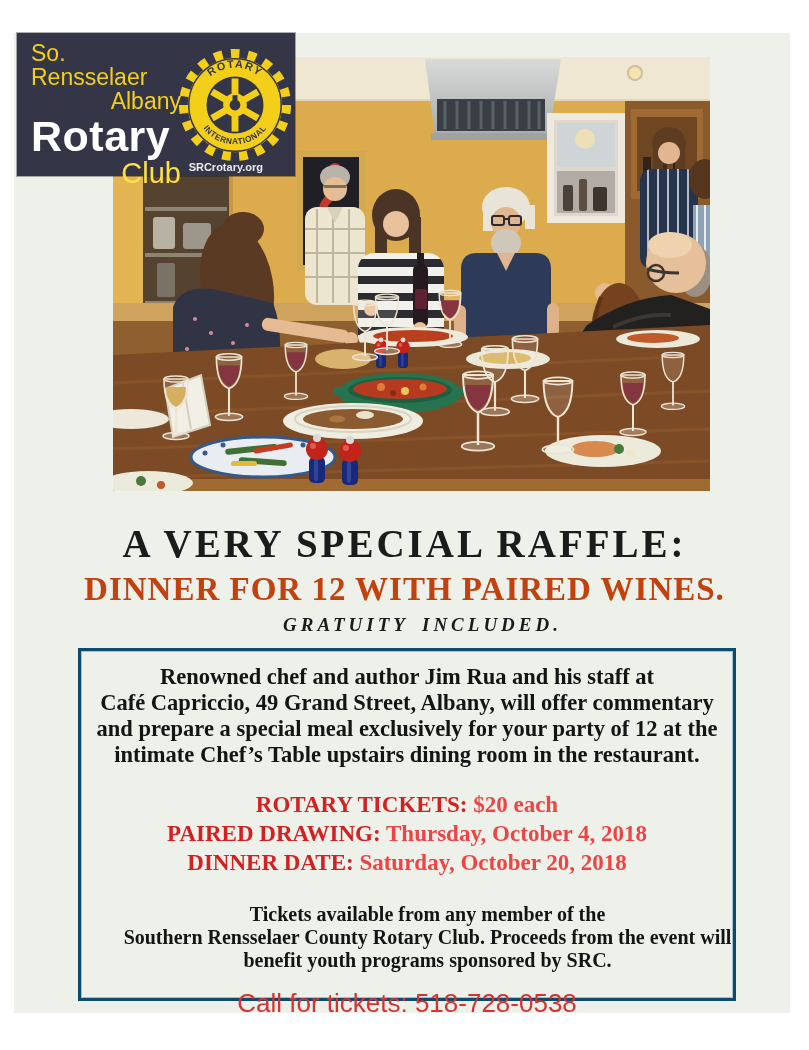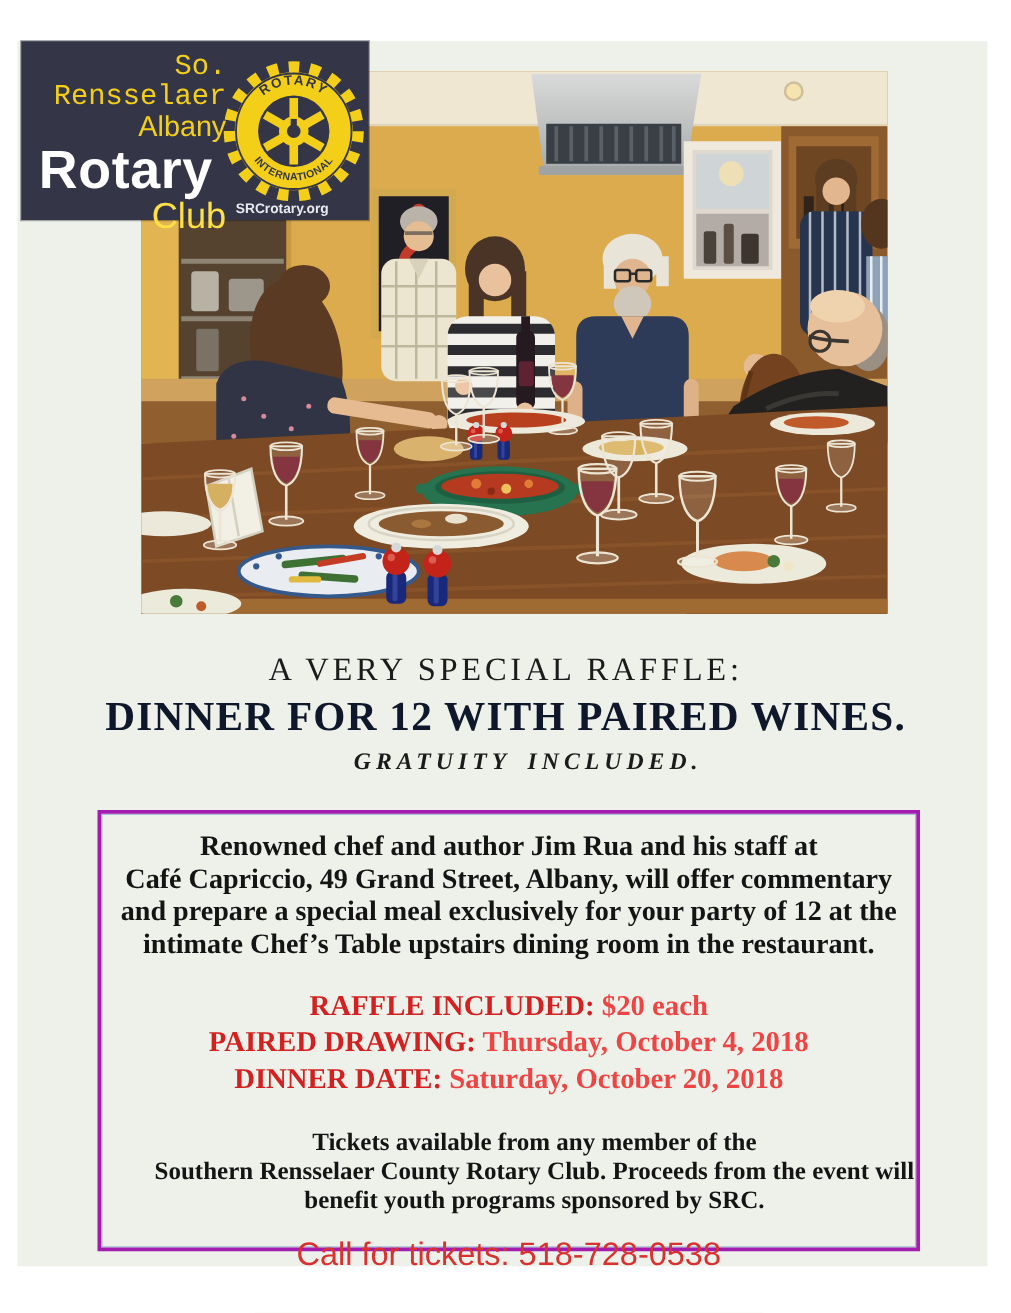--- a/index.html
+++ b/index.html
@@ -5,41 +5,41 @@
   html,body{margin:0;padding:0;background:#ffffff;}
   #canvas{position:relative;width:809px;height:1050px;background:#ffffff;overflow:hidden;
           font-family:"Liberation Serif",serif;}
   .page-bg{position:absolute;left:14px;top:33px;width:776px;height:980px;background:#edf1ea;}
 
   
   .logo{position:absolute;left:17px;top:33px;width:278px;height:143px;background:#343648;
         box-shadow:0 0 0 1px rgba(20,22,35,.35);z-index:5;}
   .logo-text{position:absolute;left:14px;top:9px;width:150px;
              font-family:"Liberation Sans",sans-serif;line-height:1.04;}
-  .logo-l1{color:#f3cf1a;font-size:23px;text-align:right;font-family:Liberation Mono, monospace;}
+  .logo-l1{color:#f3cf1a;font-size:23px;text-align:left;}
   .logo-l2{color:#f3cf1a;font-size:23px;text-align:right;}
   .logo-l3{color:#ffffff;font-size:43px;font-weight:700;letter-spacing:.5px;line-height:1.0;margin-top:1px;}
   .logo-l4{color:#fde047;font-size:29px;text-align:right;margin-top:0px;}
   .logo-site{position:absolute;right:32px;bottom:3px;color:#e9e9f0;font-size:11px;font-weight:700;
              font-family:Liberation Sans, sans-serif;}
   .wheel{position:absolute;left:159px;top:13px;}
 
   
   .photo{position:absolute;left:113px;top:57px;width:597px;height:434px;z-index:2;background:#caa25a;}
 
   
   .headline{position:absolute;left:0;top:521px;width:809px;text-align:center;z-index:3;}
-  .headline .h1{font-size:26px;font-weight:400;letter-spacing:3px;color:#1b1b1b;}
-  .headline .h2{font-size:33px;font-weight:700;letter-spacing:1px;color:#0f172a;margin-top:5px;}
+  .headline .h1{font-size:39px;font-weight:700;letter-spacing:3px;color:#1b1b1b;}
+  .headline .h2{font-size:33px;font-weight:700;letter-spacing:1px;color:#c2410c;margin-top:5px;}
   .headline .h3{font-size:19px;font-weight:700;font-style:italic;letter-spacing:4px;word-spacing:5px;
                 color:#1b1b1b;margin-top:6px;margin-left:36px;}
 
   
   .info-box{position:absolute;left:78px;top:648px;width:658px;height:353px;box-sizing:border-box;
-            border:3px solid #a21caf;box-shadow:inset 0 0 0 1px #a7c0cf;text-align:center;
+            border:3px solid #0c4a6e;box-shadow:inset 0 0 0 1px #a7c0cf;text-align:center;
             color:#141414;z-index:3;}
   .intro{margin-top:13px;font-size:22.5px;font-weight:700;line-height:26px;white-space:pre-line;}
   .details{margin-top:22px;font-size:23px;font-weight:700;line-height:29px;}
   .detail-label{color:#d32121;}
   .detail-value{color:#ef4444;}
   .availability{margin-top:26px;font-size:20px;font-weight:700;line-height:23px;white-space:pre-line;padding-left:41px;}
   .call-line{margin-top:16px;font-family:"Liberation Sans",sans-serif;font-size:26px;color:#d93030;}
 </style>
 </head>
 <body>
@@ -388,21 +388,21 @@
     <div class="h3">GRATUITY INCLUDED.</div>
   </div>
 
   <div class="info-box">
     <div class="intro">Renowned chef and author Jim Rua and his staff at
 Café Capriccio, 49 Grand Street, Albany, will offer commentary
 and prepare a special meal exclusively for your party of 12 at the
 intimate Chef’s Table upstairs dining room in the restaurant.</div>
     <div class="details">
       <div>
-        <span class="detail-label">RAFFLE INCLUDED:</span>
+        <span class="detail-label">ROTARY TICKETS:</span>
         <span class="detail-value">$20 each</span>
       </div>
       <div>
         <span class="detail-label">PAIRED DRAWING:</span>
         <span class="detail-value">Thursday, October 4, 2018</span>
       </div>
       <div>
         <span class="detail-label">DINNER DATE:</span>
         <span class="detail-value">Saturday, October 20, 2018</span>
       </div>

